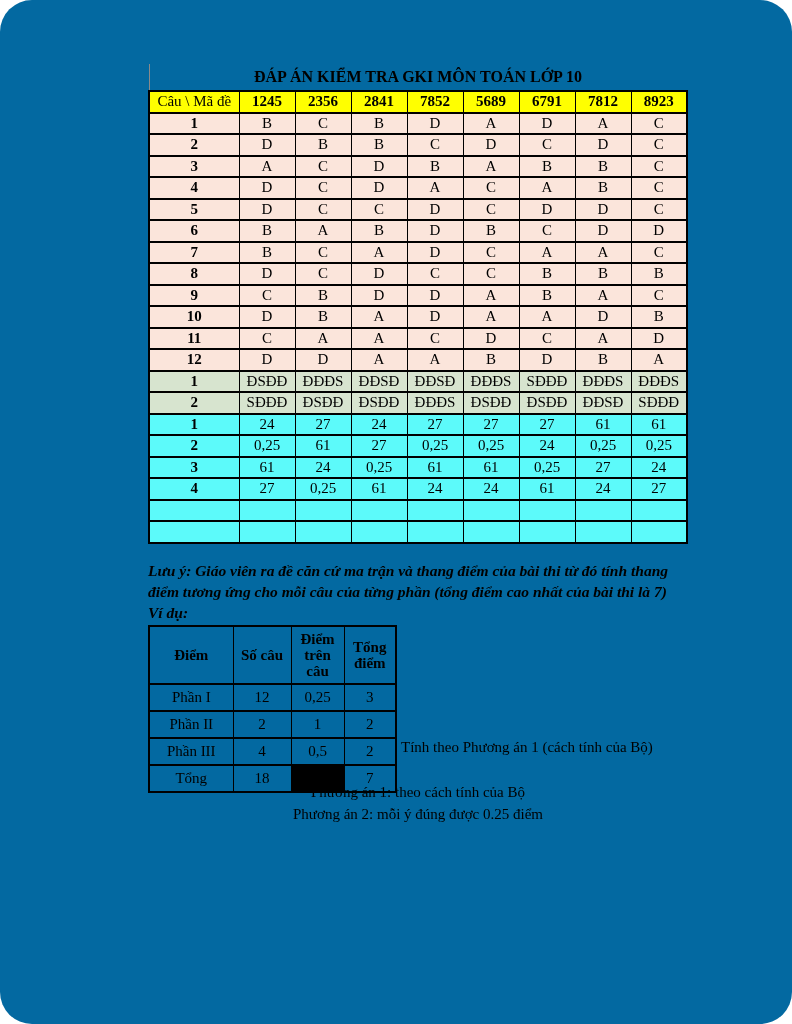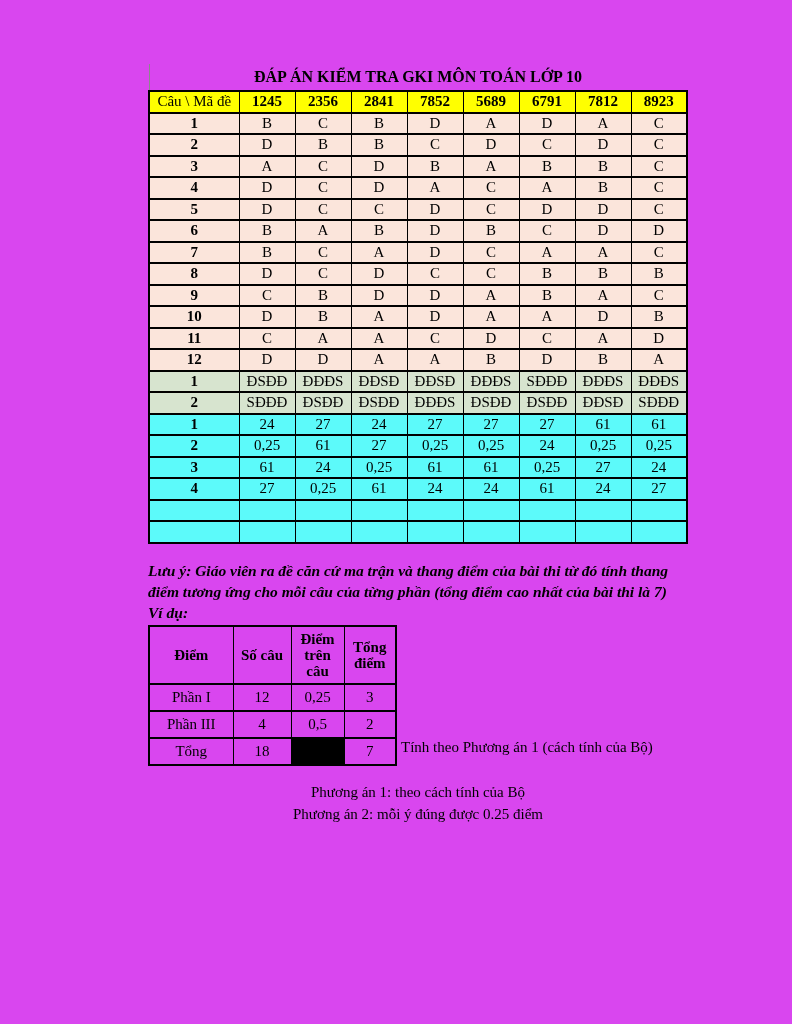--- a/index.html
+++ b/index.html
@@ -1,17 +1,17 @@
 <!DOCTYPE html>
 <html><head>
 <meta charset="utf-8">
 <style>
   html,body{margin:0;padding:0;background:#ffffff;}
-  .page{position:relative;width:792px;height:1024px;background:#d946ef;
-        font-family:"Liberation Serif", serif;color:#000;overflow:hidden;}
+  .page{position:relative;width:792px;height:1024px;background:#0369a1;
+        font-family:"Liberation Serif", serif;color:#000;overflow:hidden;border-radius:32px;}
 
   .title{position:absolute;left:149px;top:64px;width:536px;height:26px;line-height:26px;
          text-align:center;font-weight:bold;font-size:16px;border-left:1px solid #8a8a8a;}
 
   .main-table{position:absolute;left:148px;top:90px;border-collapse:collapse;
               table-layout:fixed;border:2px solid #000;}
   .main-table td{border:1px solid #000;border-top-width:2px;border-bottom-width:2px;
                  text-align:center;vertical-align:middle;font-size:15px;height:19.5px;
                  padding:0;overflow:hidden;white-space:nowrap;}
   .hdr{background:#FFFF00;}
@@ -311,20 +311,26 @@
           <th class="">Điểm trên câu</th>
           <th class="">Tổng điểm</th>
         </tr>
         <tr>
           <td class="first">Phần I</td>
           <td class="">12</td>
           <td class="">0,25</td>
           <td class="">3</td>
         </tr>
         <tr>
+          <td class="first">Phần II</td>
+          <td class="">2</td>
+          <td class="">1</td>
+          <td class="">2</td>
+        </tr>
+        <tr>
           <td class="first">Phần III</td>
           <td class="">4</td>
           <td class="">0,5</td>
           <td class="">2</td>
         </tr>
         <tr>
           <td class="first">Tổng</td>
           <td class="">18</td>
           <td class=" black"></td>
           <td class="">7</td>

